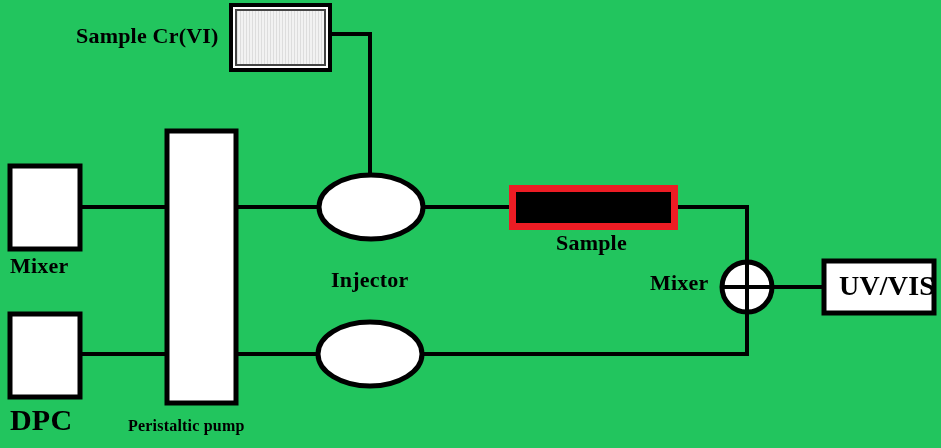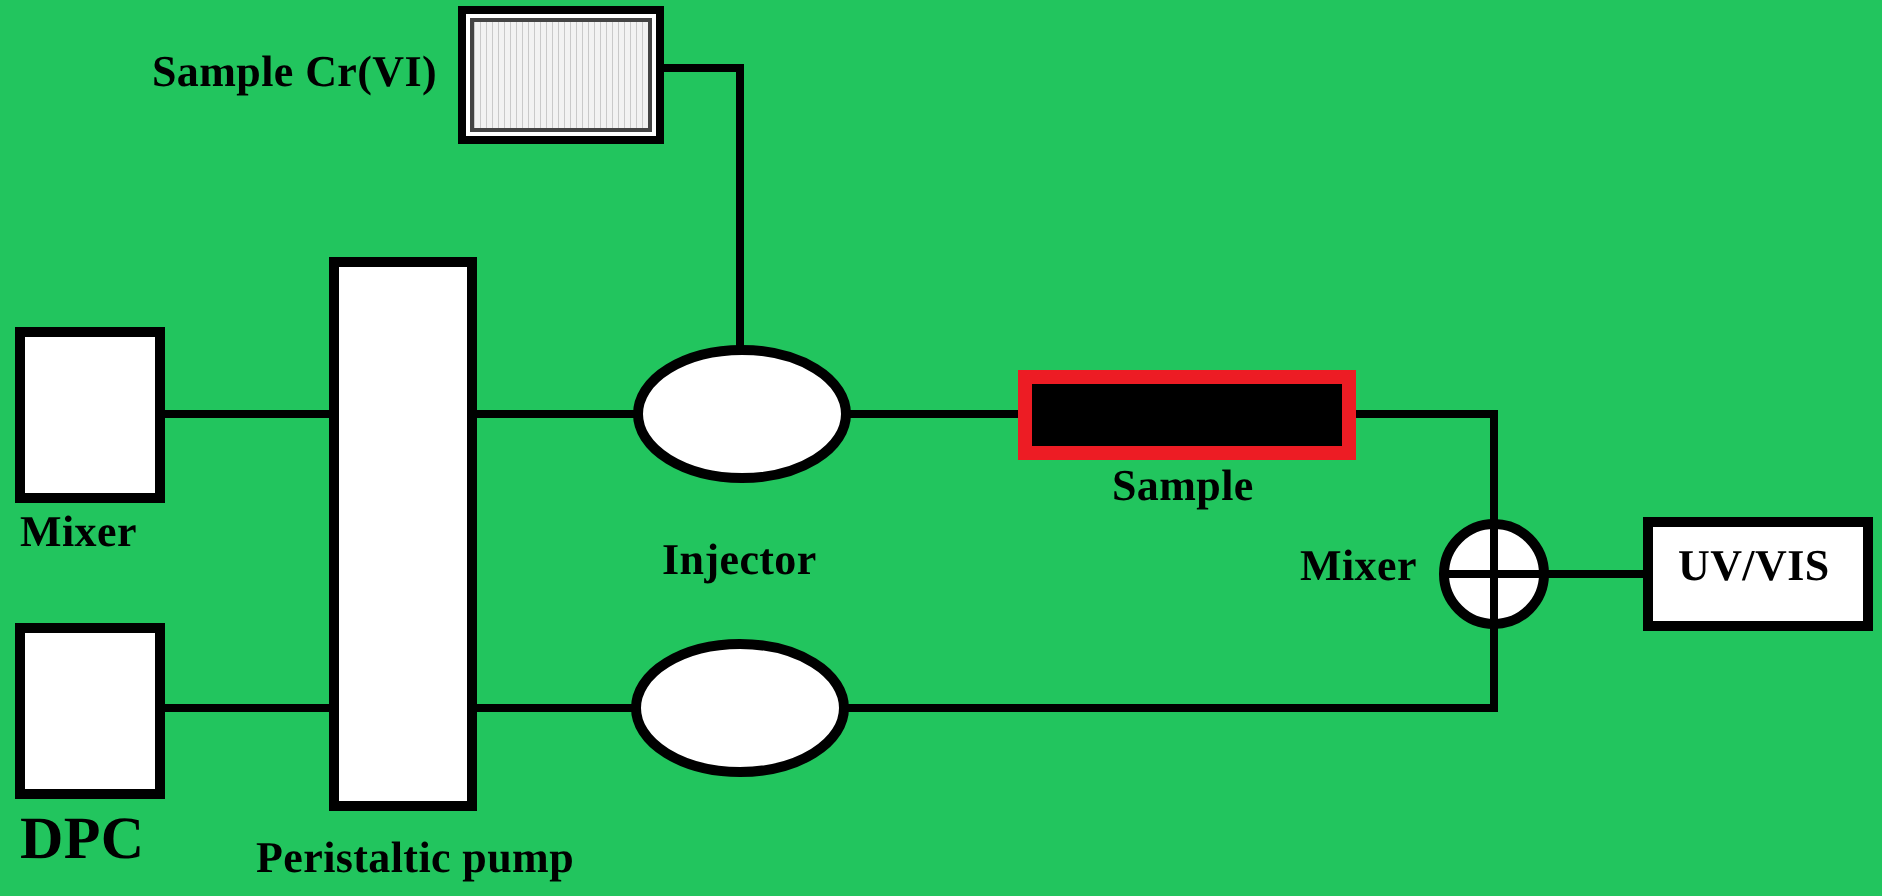--- a/index.html
+++ b/index.html
@@ -29,25 +29,25 @@
     font-family: "Liberation Serif", "DejaVu Serif", serif;
     font-weight: bold;
     color: #000000;
     white-space: nowrap;
     line-height: 1;
     letter-spacing: 0.2px;
   }
   .lbl-sample   { left: 76px;  top: 25px;  font-size: 22px; }
   .lbl-buffer   { left: 10px;  top: 255px; font-size: 22px; }
   .lbl-dpc      { left: 10px;  top: 405px; font-size: 30px; }
-  .lbl-pump     { left: 128px; top: 418px; font-size: 22px; }
+  .lbl-pump     { left: 128px; top: 418px; font-size: 16px; }
   .lbl-injector { left: 331px; top: 269px; font-size: 22px; }
   .lbl-column   { left: 556px; top: 232px; font-size: 22px; }
   .lbl-mixer    { left: 650px; top: 272px; font-size: 22px; }
-  .lbl-uvvis    { left: 839px; top: 272px; font-size: 22px; }
+  .lbl-uvvis    { left: 839px; top: 272px; font-size: 28px; }
 </style>
 </head>
 <body>
 
 <div id="diagram-root">
 
   <svg id="flow-svg" viewBox="0 0 941 448" xmlns="http://www.w3.org/2000/svg">
 
     <defs>
       <pattern id="hatch-vert" width="3" height="3" patternUnits="userSpaceOnUse">

